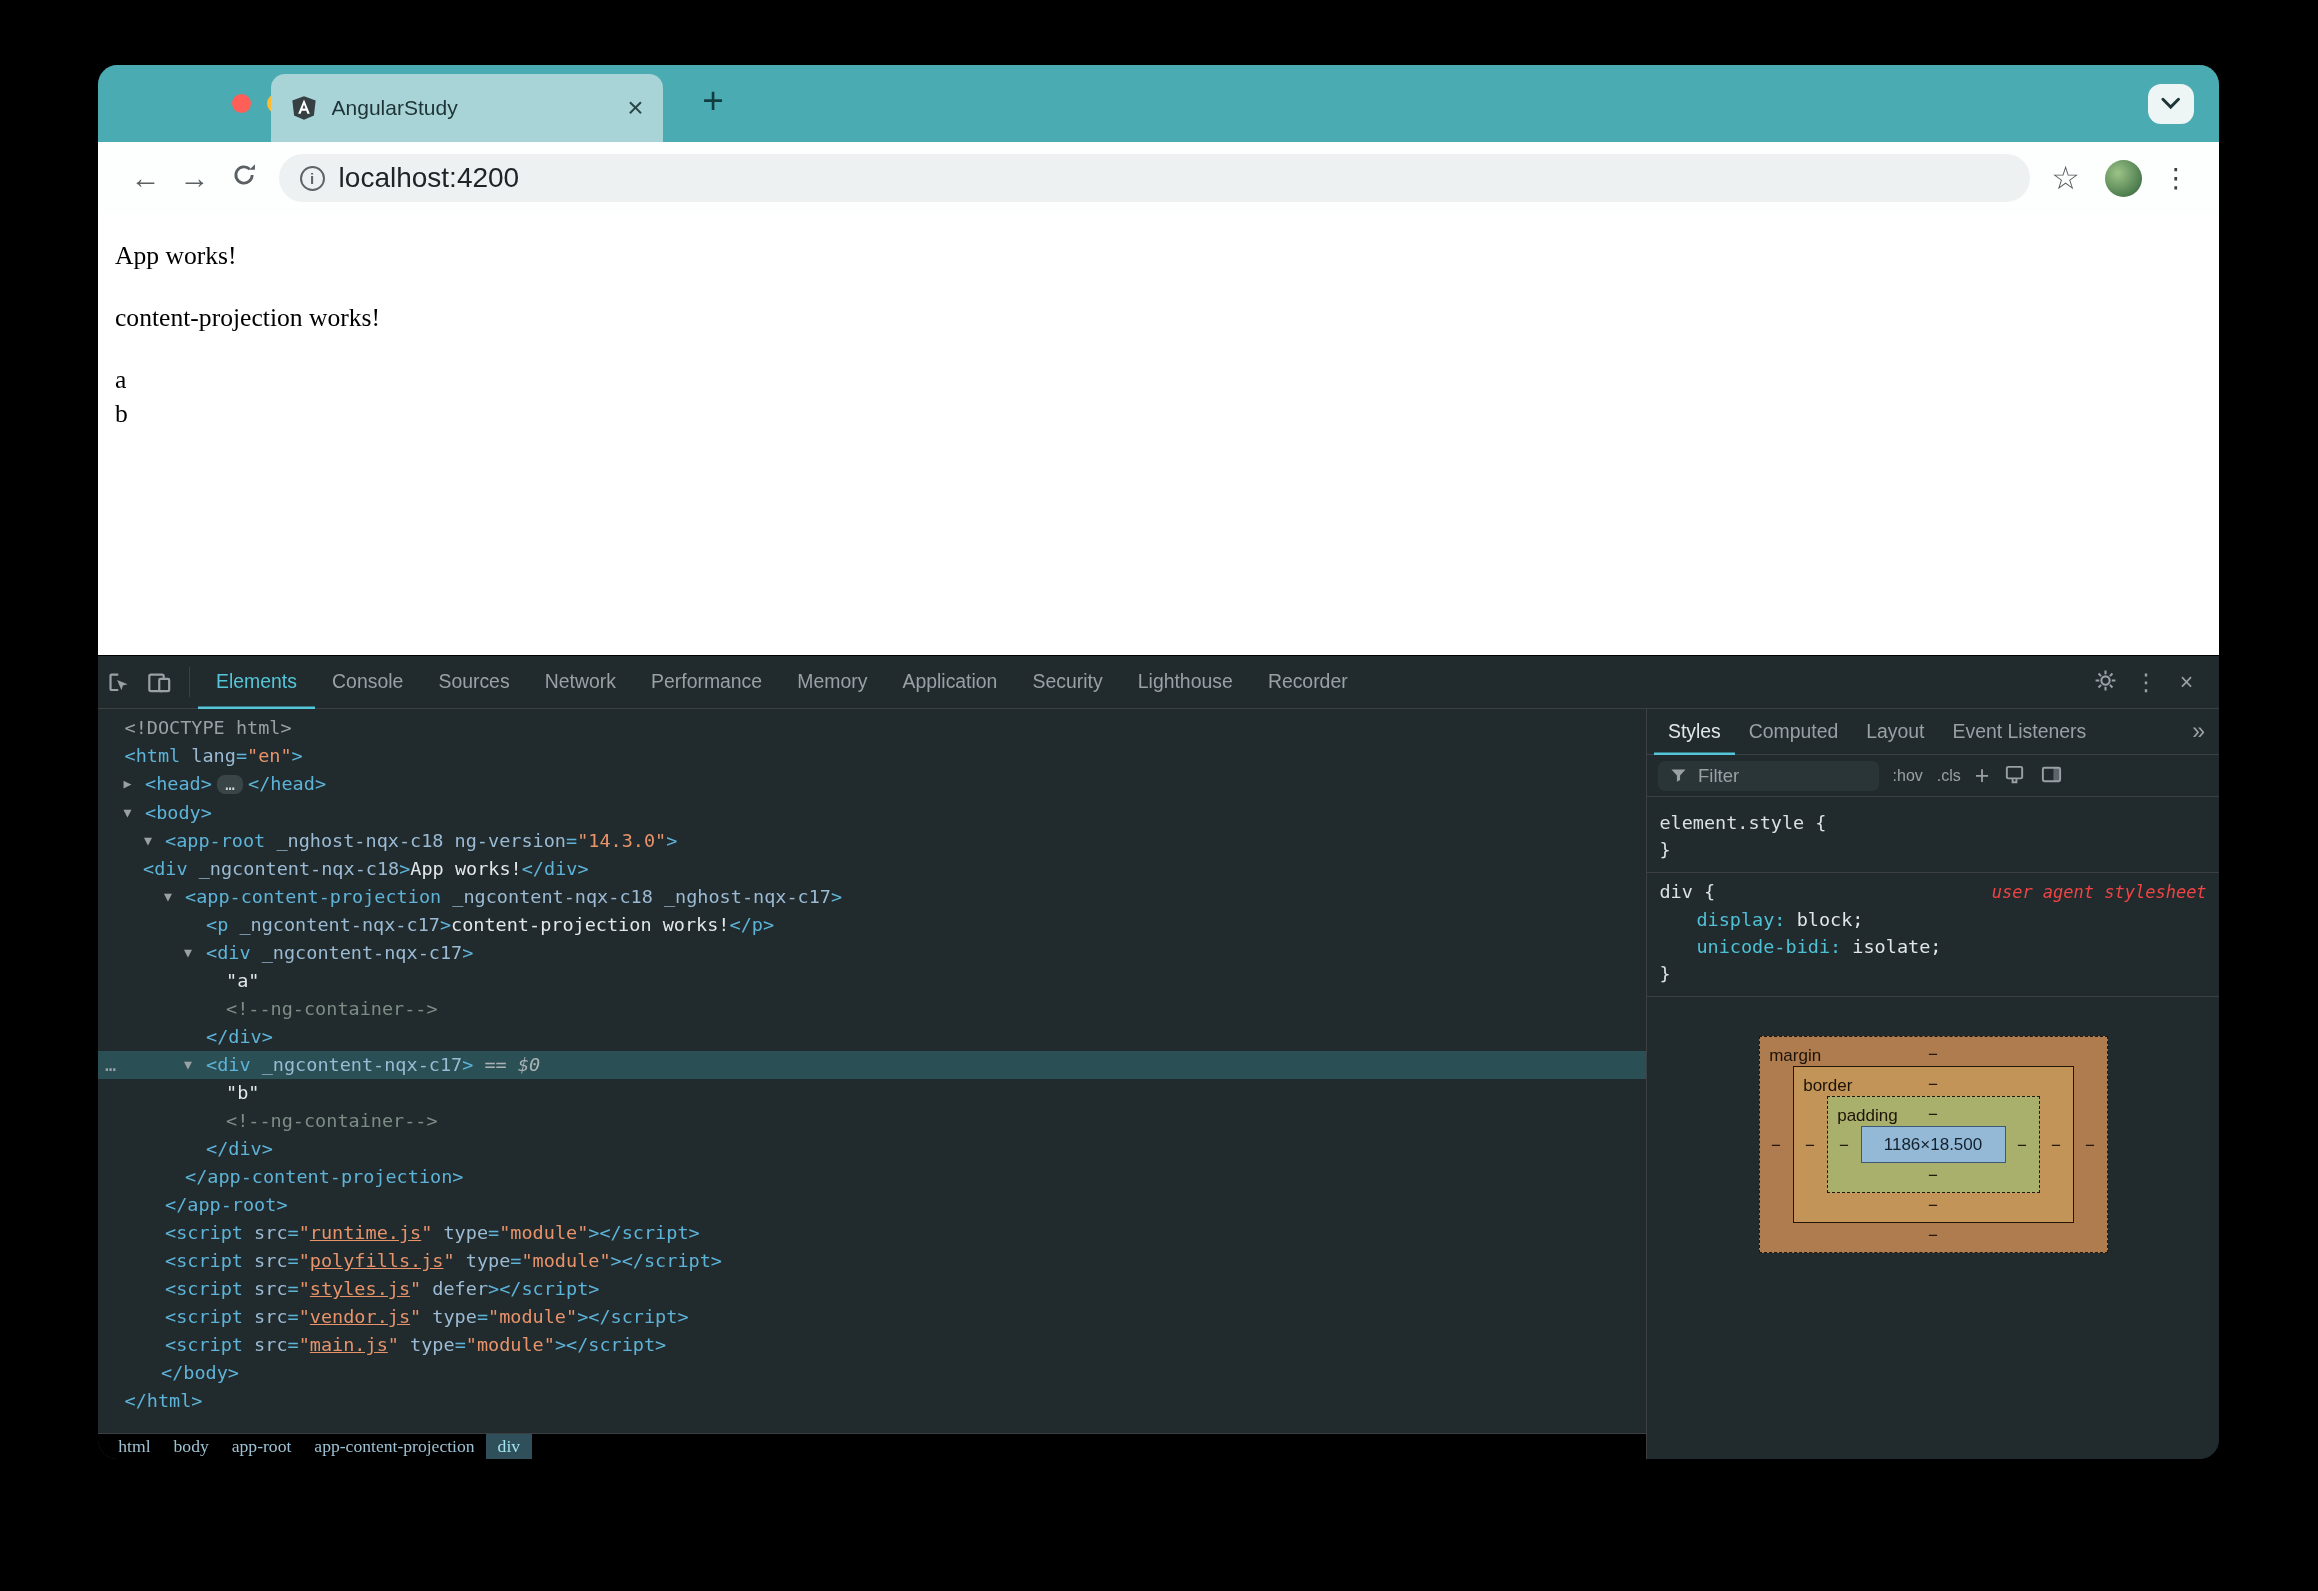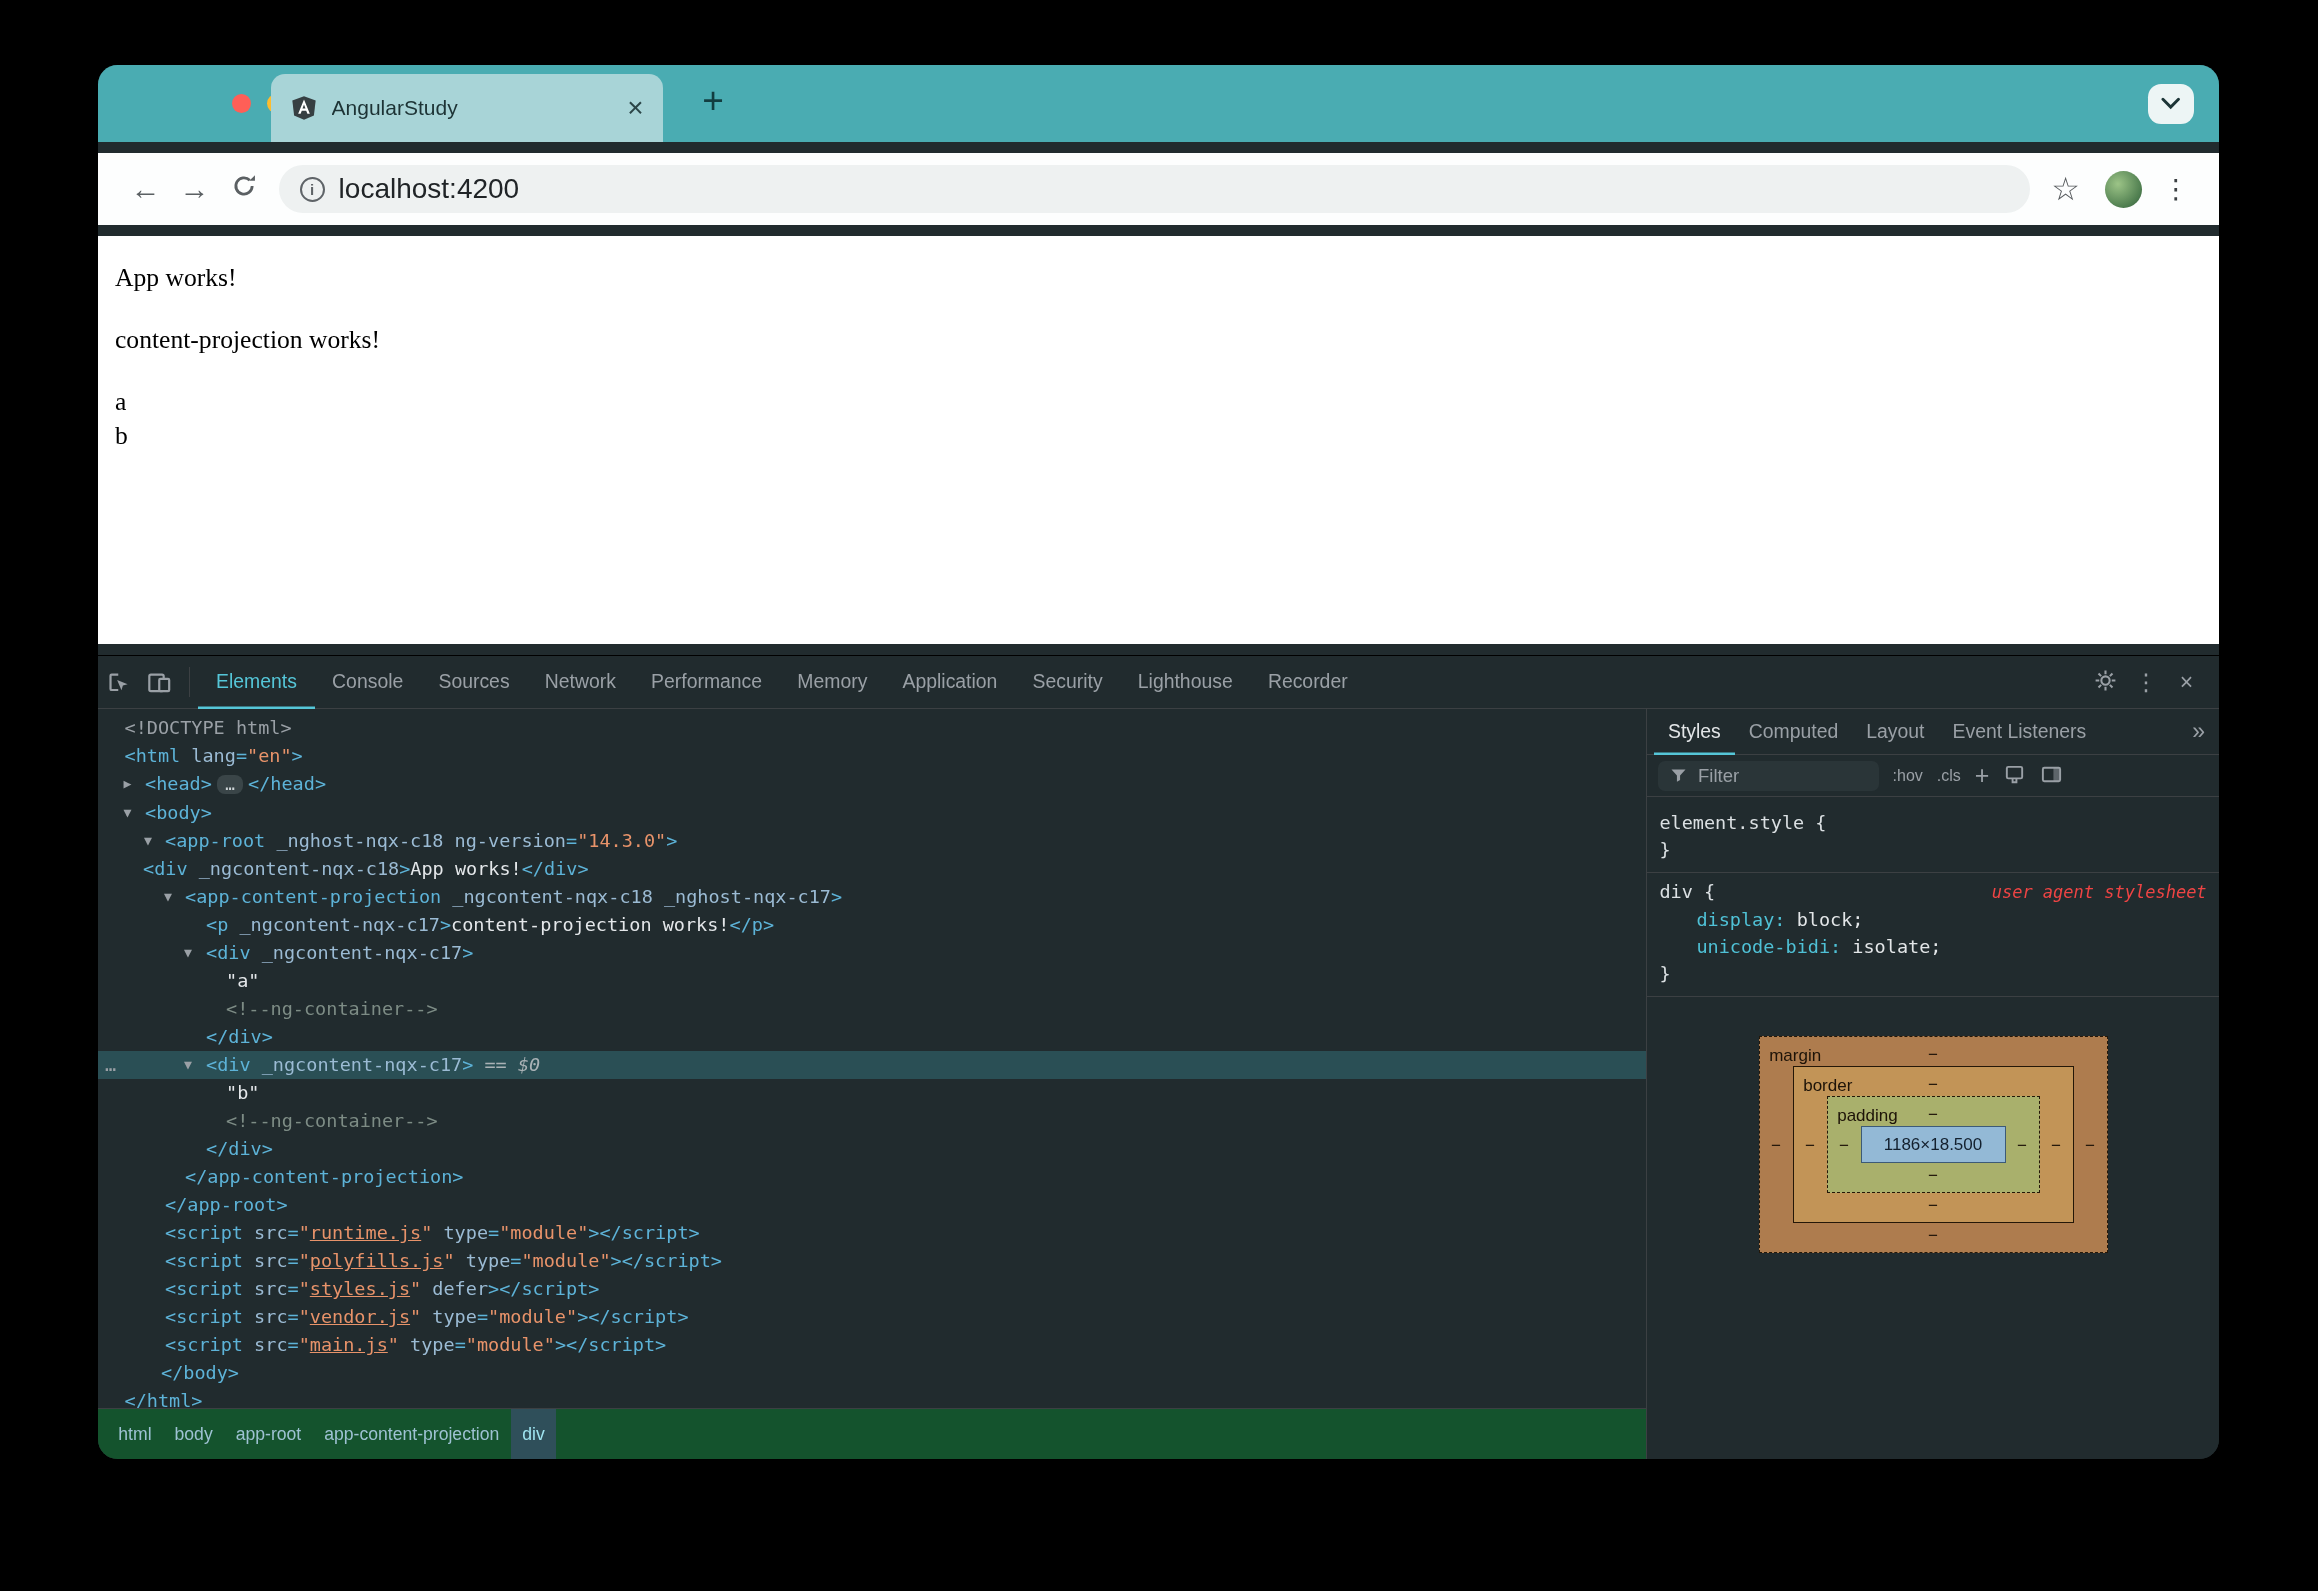--- a/index.html
+++ b/index.html
@@ -1,20 +1,20 @@
 <!DOCTYPE html>
 <html style="font-size:14px"><head>
 <meta charset="utf-8">
 <style>
   * { margin:0; padding:0; box-sizing:border-box; }
   html,body { width:2319px; height:1592px; background:#000; overflow:hidden;
               font-family:"Liberation Sans", sans-serif; }
   .window { position:absolute; left:98px; top:65px; width:2121px; height:1394px;
             border-radius:19.4px; overflow:hidden; display:flex; flex-direction:column;
-            background:#212b2e;gap:11px; }
+            background:#212b2e; }
 
   
   .tabstrip { height:77px; background:#4aacb2; position:relative; flex:none; }
   .traffic { position:absolute; left:134px; top:29px; display:flex; gap:16px; }
   .light { width:19.4px; height:19.4px; border-radius:50%; }
   .light.red { background:#ff5f57; } .light.yellow { background:#febc2e; } .light.green { background:#28c840; }
   .tab { position:absolute; left:173px; top:8.8px; width:392px; height:68px; background:#a8d4d7;
          border-radius:14px 14px 0 0; display:flex; align-items:center; padding:0 19.4px; }
   .tab-title { font-size:21px; font-weight:500; color:#1d3335; margin-left:13.2px; flex:1;
                white-space:nowrap; overflow:hidden; }
@@ -66,22 +66,22 @@
   .seg-t { color:#5db3d8; }
   .seg-a { color:#9bbbd4; }
   .seg-v { color:#e8936a; }
   .seg-l { color:#e8936a; text-decoration:underline; }
   .seg-s { color:#e4e7ea; }
   .seg-c { color:#7d8c85; }
   .seg-d { color:#9aa0a6; }
   .seg-m { color:#aab2b6; font-style:italic; }
   .seg-e { background:#3a4548; color:#cfd6d8; border-radius:8px; padding:0 8px; margin:0 5.3px; font-size:16px; }
 
-  .crumbs { height:51px; flex:none; border-top:0.9px solid #3c4043; background:#14532d; display:flex;
-            align-items:center; font-family:Liberation Sans, sans-serif; font-size:17.6px; padding-left:8.8px; }
+  .crumbs { height:26px; flex:none; border-top:0.9px solid #3c4043; background:#000000; display:flex;
+            align-items:center; font-family:Liberation Serif, serif; font-size:17.6px; padding-left:8.8px; }
   .crumb { padding:0 11.5px; height:100%; display:flex; align-items:center; color:#9ec2d3; white-space:nowrap; }
   .crumb.selected { background:#2f4f5a; color:#9fe4f0; }
 
   
   .dt-right { flex:1; display:flex; flex-direction:column; min-width:0; }
   .sp-tabs { height:46px; flex:none; border-bottom:0.9px solid #3c4043; display:flex; align-items:center;
              font-size:19.4px; color:#9aa0a6; padding-left:7px; }
   .sp-tab { padding:0 14px; line-height:44px; height:46px; white-space:nowrap; }
   .sp-tab.active { color:#e3e6e8; box-shadow:inset 0 -2.6px 0 #55c6d8; }
   .sp-more { margin-left:auto; padding-right:14px; font-size:23px; color:#9aa0a6; }

